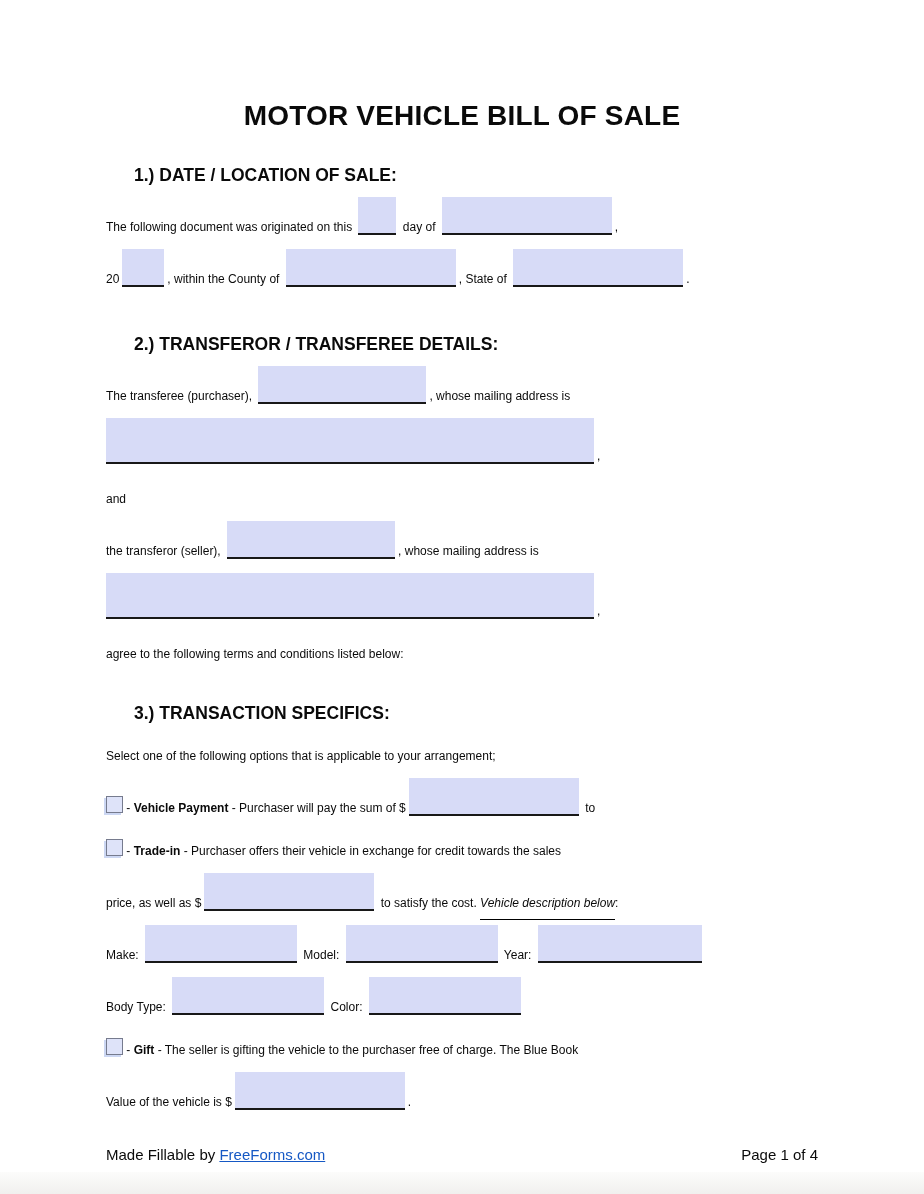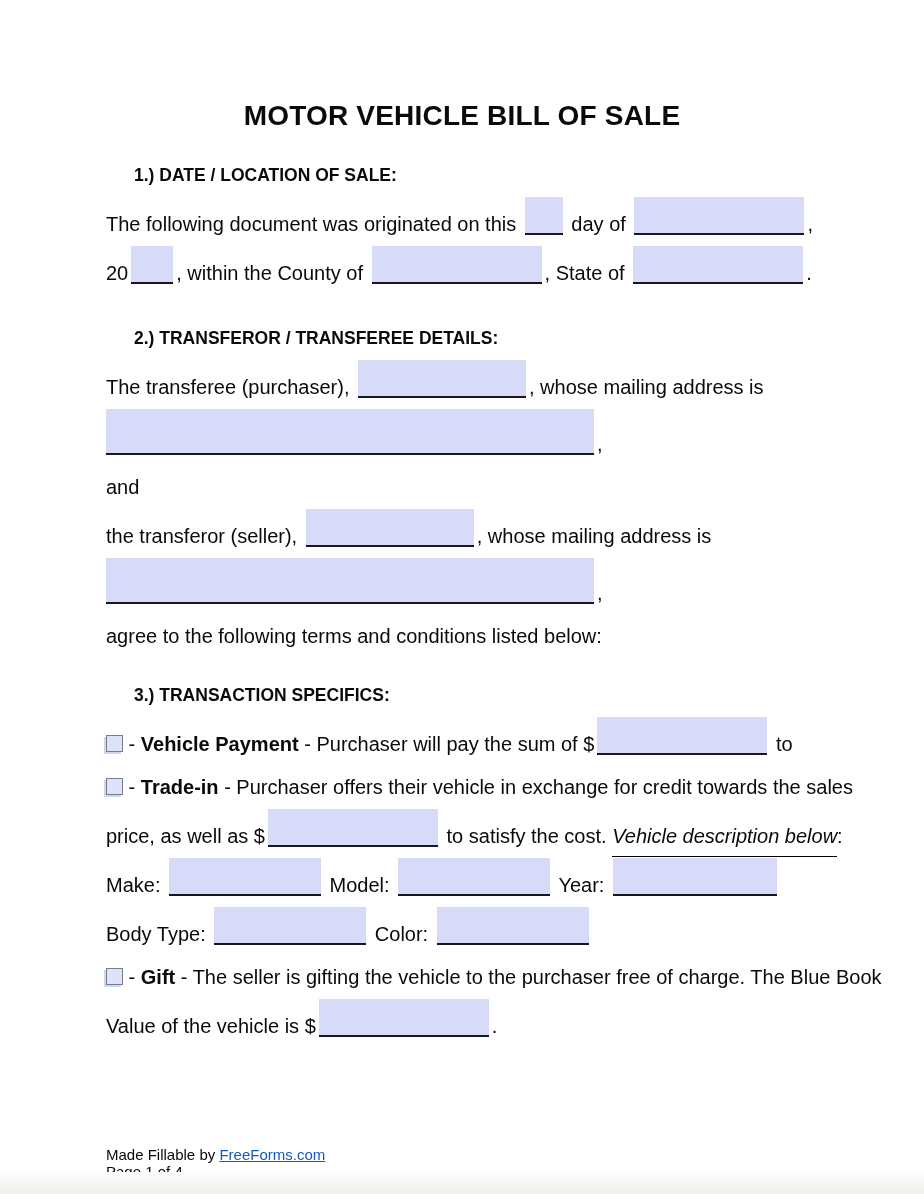--- a/index.html
+++ b/index.html
@@ -5,38 +5,38 @@
   html, body { margin:0; padding:0; background:#ffffff; }
   .page {
     position:relative; width:924px; height:1194px; background:#ffffff;
     font-family:"Liberation Sans", sans-serif; color:#0a0a0a; overflow:hidden;
     margin:0 auto;
   }
   .content { padding:96px 106px 0 106px; }
   .title { font-size:28px; font-weight:bold; text-align:center; line-height:40px; letter-spacing:0.2px; }
   .sec-heading { font-size:17.5px; font-weight:bold; line-height:43px; padding-left:28px; }
   .mt1 { margin-top:18px; } .mt2 { margin-top:22px; } .mt3 { margin-top:16px; }
-  .line { font-size:20px; line-height:43px; white-space:nowrap; }
+  .line { font-size:12px; line-height:43px; white-space:nowrap; }
   .t { white-space:pre; }
   .b { font-weight:bold; }
   .iu { font-style:italic; border-bottom:1.5px solid #000; padding-bottom:9px; }
   .field {
     display:inline-block; background:#d7dbf7; height:36px;
     border-bottom:2px solid #181818; margin:0 3px -4px 3px; vertical-align:baseline;
   }
   .field.tall { height:44px; }
   .w38 { width:38px; } .w42 { width:42px; } .w170 { width:170px; } .w168 { width:168px; }
   .w488 { width:488px; } .w152 { width:152px; } .w164 { width:164px; }
   .checkbox {
     display:inline-block; width:15px; height:15px; background:#dee3f9;
     border:1px solid #767b8e; box-shadow:-2px 2px 0 #ccd7f3; vertical-align:-1px;
   }
   .footer {
-    position:absolute; left:106px; right:98px; top:1146px; font-size:15px;
-    display:flex; justify-content:space-between; align-items:baseline;flex-direction:column;
+    position:absolute; left:106px; right:106px; top:1146px; font-size:15px;
+    display:flex; justify-content:space-between; align-items:baseline;
   }
   .link { color:#1558c4; text-decoration:underline; cursor:pointer; }
   .bottom-band {
     position:absolute; left:0; right:0; bottom:0; height:22px;
     background:linear-gradient(#fcfcfb, #f1f0ee);
   }
 </style>
 </head>
 <body>
 
@@ -63,20 +63,21 @@
     <div class="line">and</div>
     <div class="line">
       <span class="t">the transferor (seller), </span><span class="field w168"></span><span class="t">, whose mailing address is</span>
     </div>
     <div class="line">
       <span class="field tall w488" style="margin-left:0;"></span><span class="t">,</span>
     </div>
     <div class="line">agree to the following terms and conditions listed below:</div>
 
     <div class="sec-heading mt3">3.) TRANSACTION SPECIFICS:</div>
+    <div class="line">Select one of the following options that is applicable to your arrangement;</div>
 
     <div class="line">
       <span class="checkbox"></span><span class="t"> - </span><span class="t b">Vehicle Payment</span><span class="t"> - Purchaser will pay the sum of $</span><span class="field w170"></span><span class="t"> to</span>
     </div>
 
     <div class="line">
       <span class="checkbox"></span><span class="t"> - </span><span class="t b">Trade-in</span><span class="t"> - Purchaser offers their vehicle in exchange for credit towards the sales</span>
     </div>
     <div class="line">
       <span class="t">price, as well as $</span><span class="field w170"></span><span class="t"> to satisfy the cost. </span><span class="t iu">Vehicle description below</span><span class="t">:</span>

